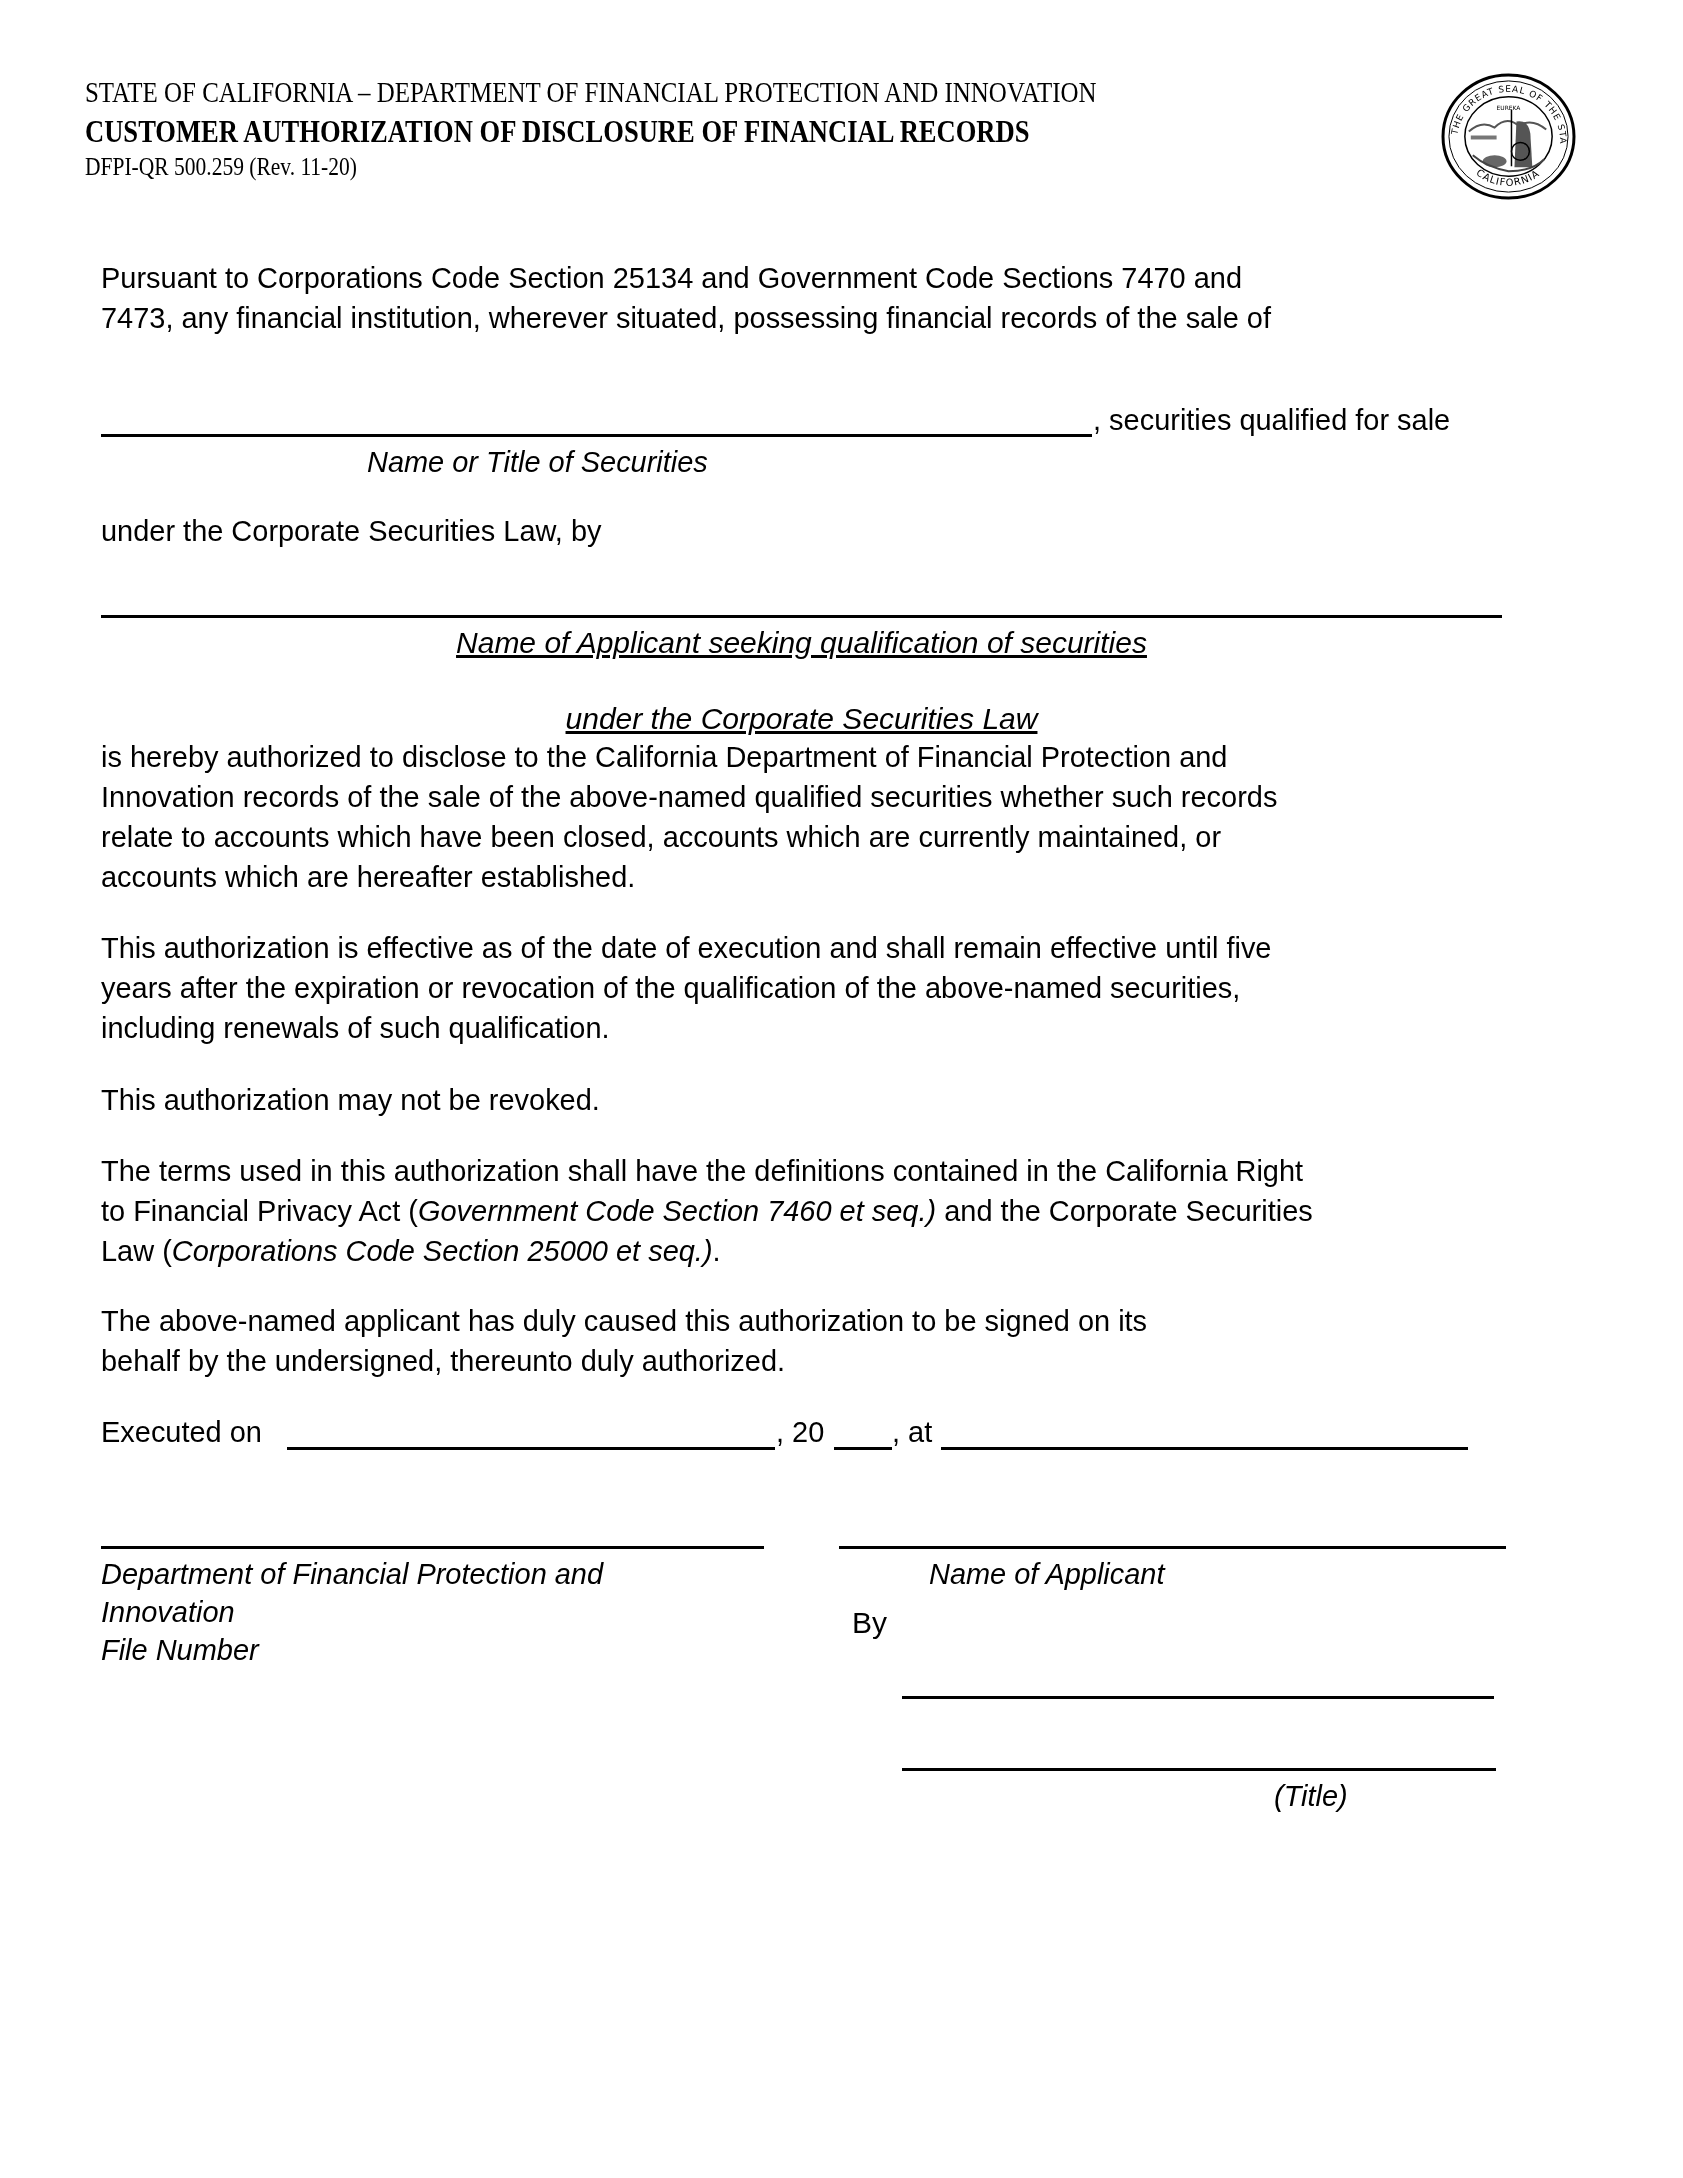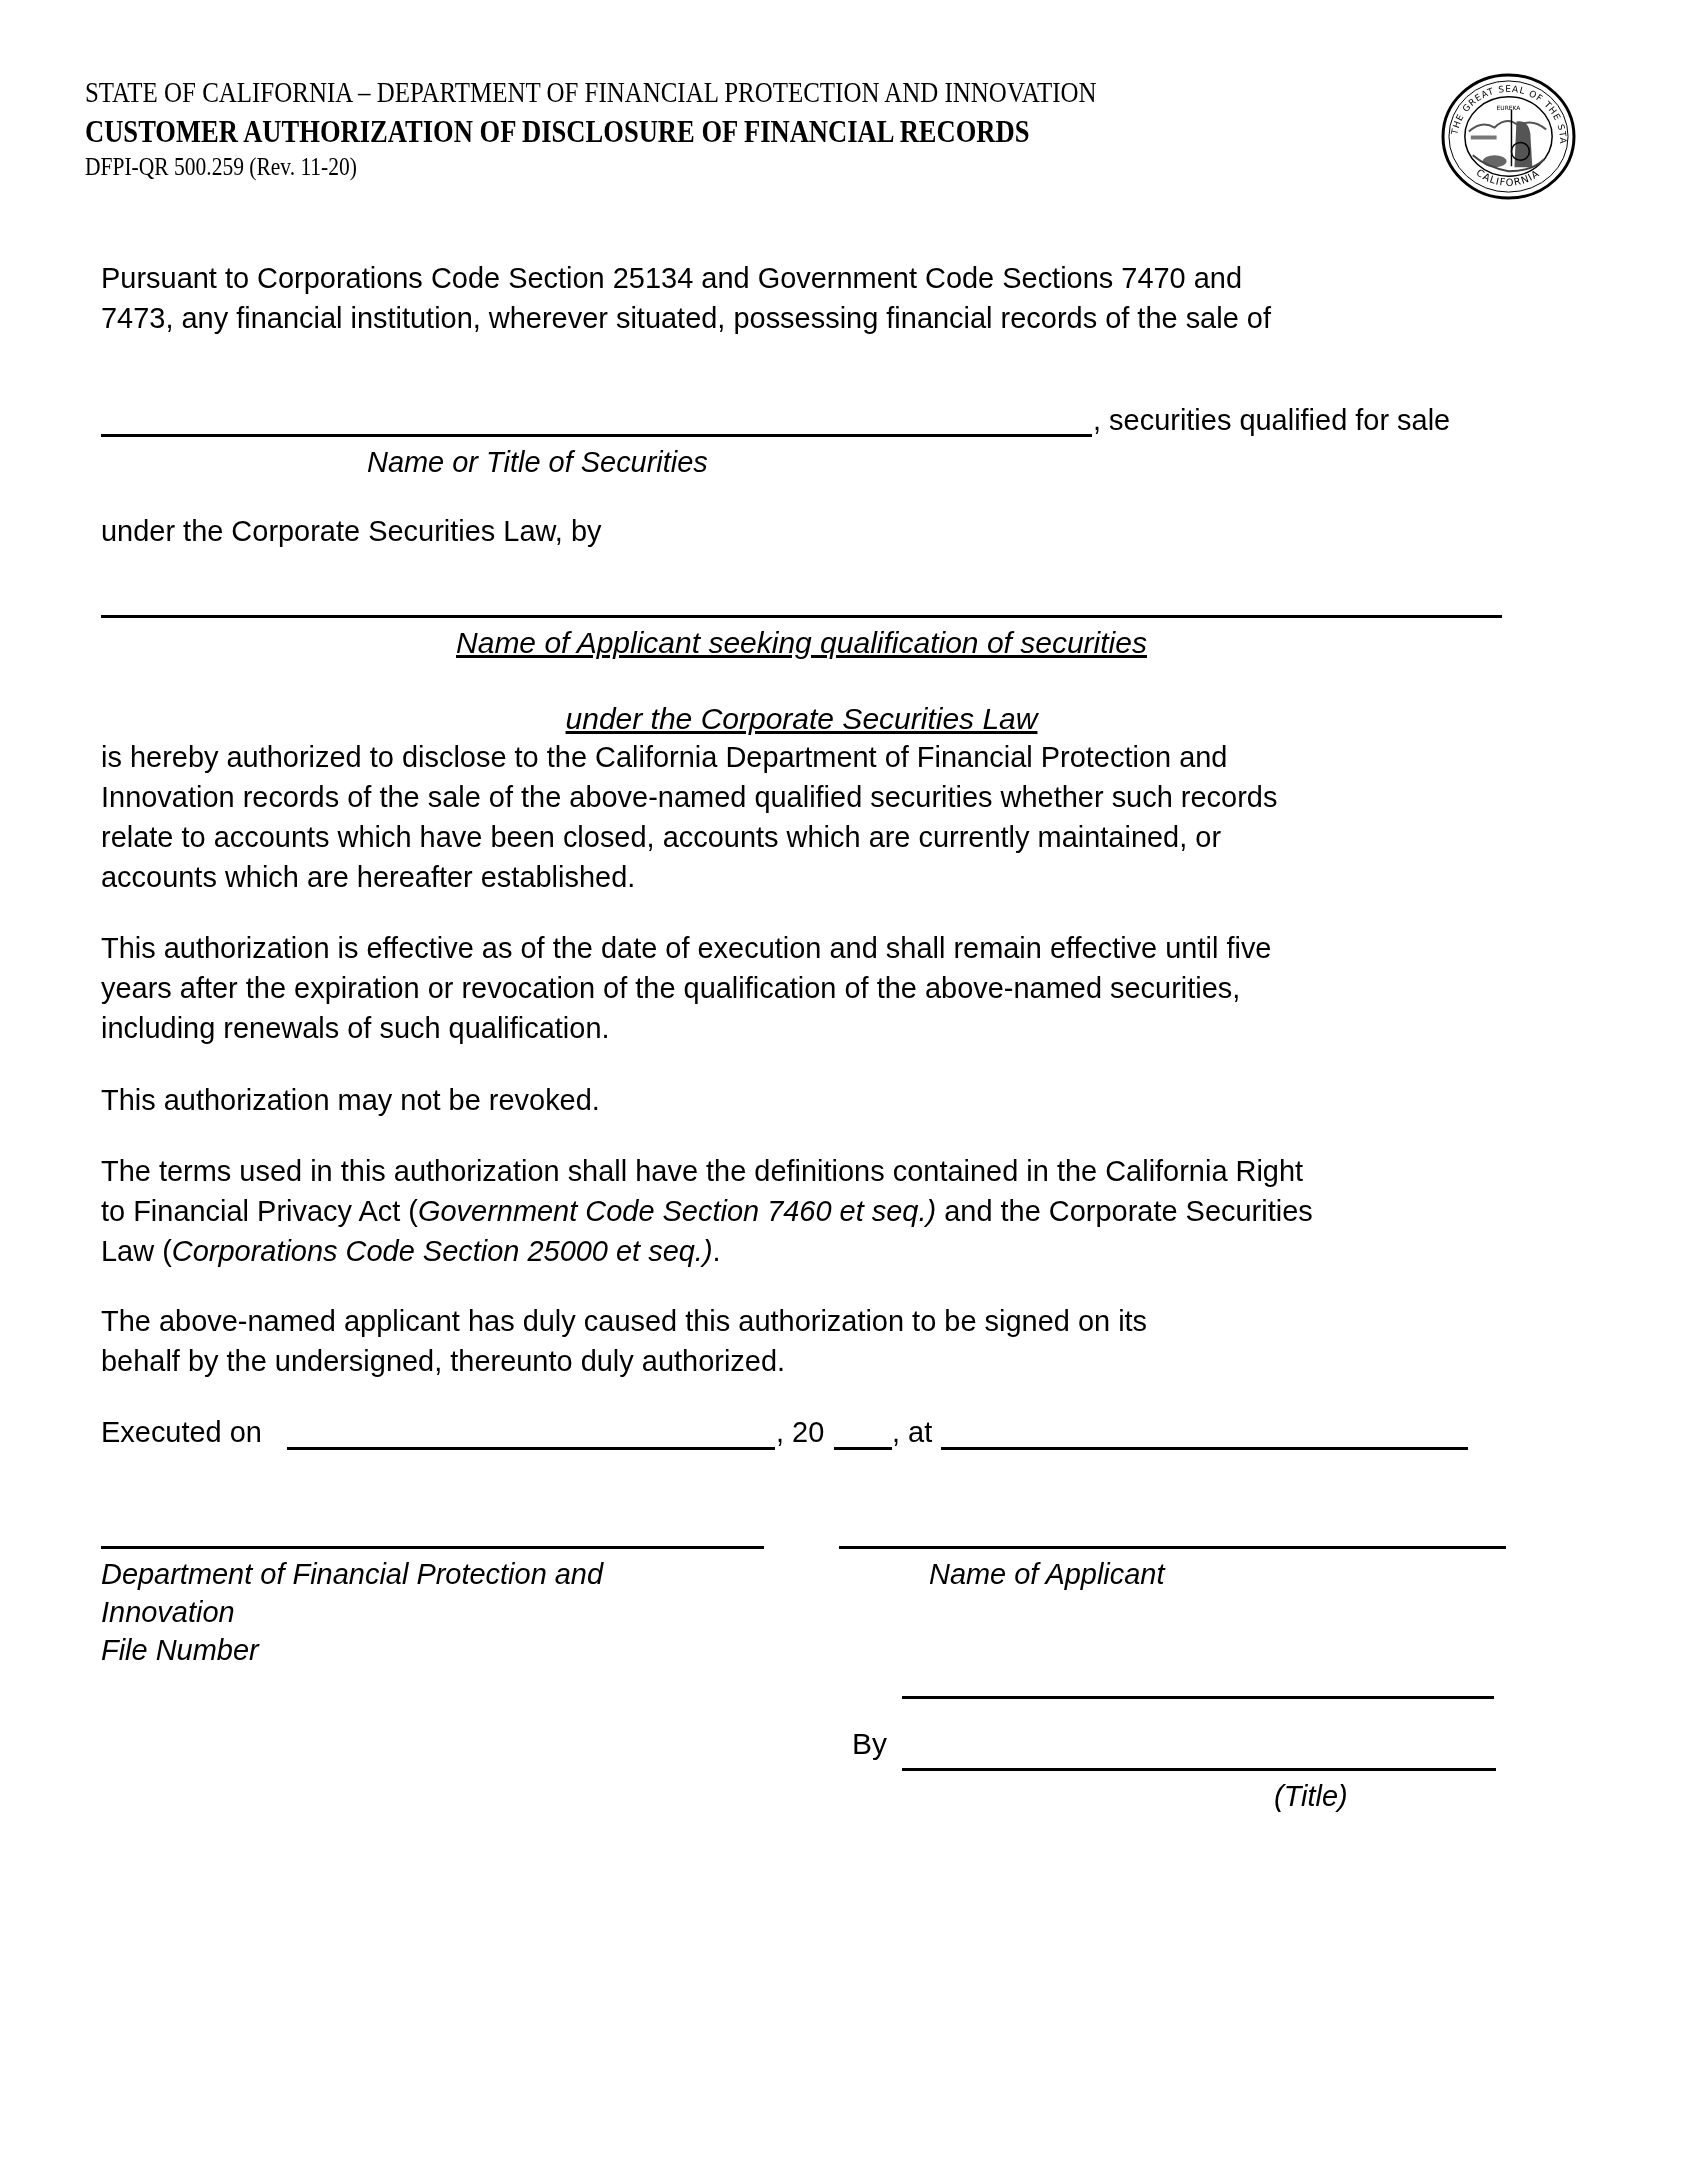--- a/index.html
+++ b/index.html
@@ -95,20 +95,20 @@
   <div class="line" style="left:941px; top:1447px; width:527px;"></div>
 
   <div class="line" style="left:101px; top:1546px; width:663px;"></div>
   <div class="caption" style="left:101px; top:1554px;">Department of Financial Protection and</div>
   <div class="caption" style="left:101px; top:1592px;">Innovation</div>
   <div class="caption" style="left:101px; top:1630px;">File Number</div>
 
   <div class="line" style="left:839px; top:1546px; width:667px;"></div>
   <div class="caption" style="left:929px; top:1554px;">Name of Applicant</div>
 
-  <div class="inline-text" style="left:852px; top:1724px;">By</div>
+  <div class="inline-text" style="left:852px; top:1603px;">By</div>
   <div class="line" style="left:902px; top:1696px; width:592px;"></div>
 
   <div class="line" style="left:902px; top:1768px; width:594px;"></div>
   <div class="caption" style="left:1274px; top:1776px;">(Title)</div>
 
 </div>
 
 
 </body></html>

